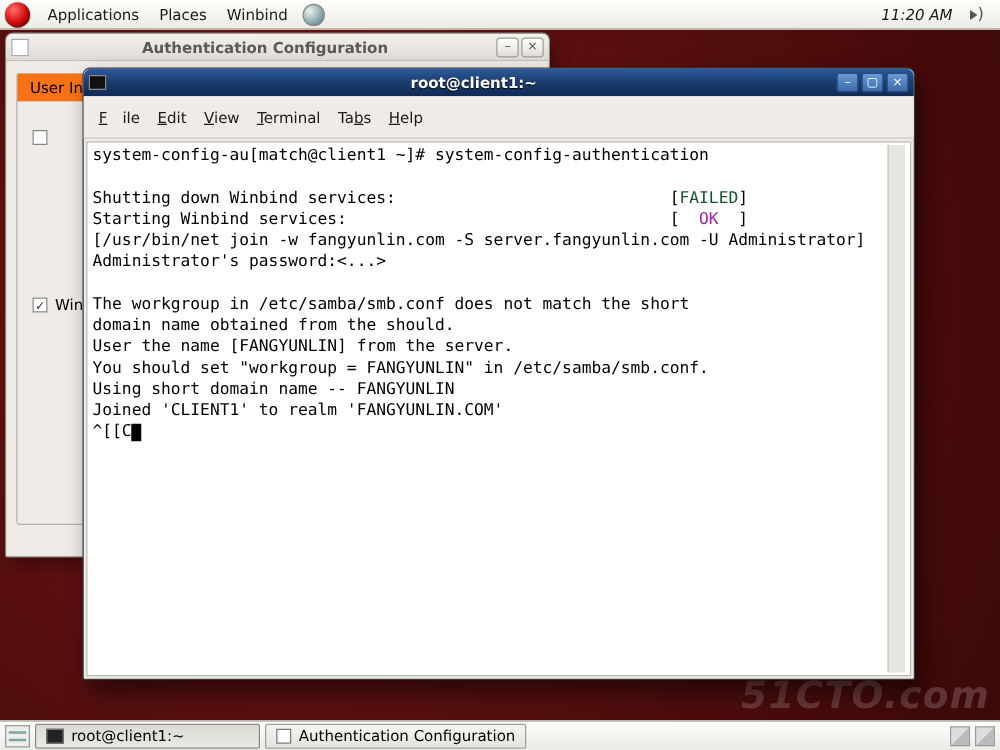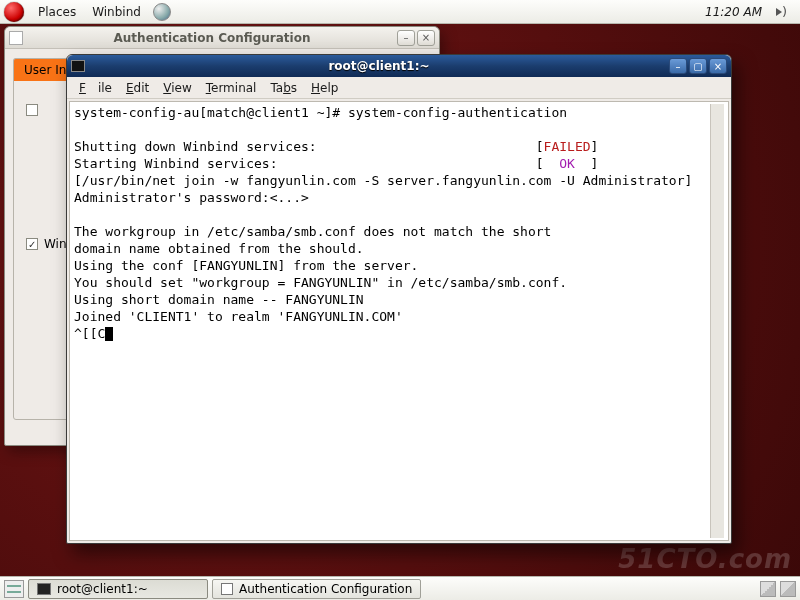--- a/index.html
+++ b/index.html
@@ -119,48 +119,49 @@
   .titlebar-active .ttl-icon {
     width: 14px; height: 12px; background: #111; border: 1px solid #888; margin-right: 4px;
   }
   .titlebar-active .ttl-text { flex: 1; text-align: center; font-weight: bold; color: #fff; text-shadow: 0 1px 1px #000; }
   .titlebar-active .win-btns .win-btn-a {
     width: 18px; height: 16px; border: 1px solid #2a4a7a; border-radius: 3px;
     background: linear-gradient(#6a9bd8, #3a6aa8); display: flex; align-items: center; justify-content: center;
     color: #fff; font-size: 10px;
   }
   .menubar {
-    height: 22px; display: flex; align-items: center; gap: 2px;
+    height: 34px; display: flex; align-items: center; gap: 2px;
     background: #efebe7; border-bottom: 1px solid #d0ccc4; padding: 0 6px;
   }
   .menubar span { padding: 2px 6px; color: #1a1a1a; cursor: default; }
   .menubar span u { text-decoration: underline; }
   .term-body {
     flex: 1; background: #fff; margin: 2px; border: 1px solid #bdb9b0;
     font-family: "DejaVu Sans Mono", monospace; font-size: 13px; line-height: 17px;
     padding: 2px 4px; color: #000; white-space: pre; overflow: hidden;
     display: flex;
   }
   .term-content { flex: 1; }
   .term-scroll { width: 14px; background: #e8e6e0; border-left: 1px solid #c8c4bc; }
-  .red { color: #b91c1c; }
+  .red { color: #14532d; }
   .green { color: #a21caf; }
   .cursor { display: inline-block; width: 8px; height: 14px; background: #000; vertical-align: text-bottom; }
 
   .watermark {
     position: absolute; right: 8px; bottom: 26px;
-    color: rgba(255,255,255,.18); font-size: 26px; font-weight: bold; font-style: italic;
+    color: rgba(255,255,255,.18); font-size: 30px; font-weight: bold; font-style: italic;
     letter-spacing: 1px; pointer-events: none;
   }
 </style>
 </head>
 <body>
 
 <div class="top-panel">
   <div class="panel-icon"></div>
+  <div class="menu-item">Applications</div>
   <div class="menu-item">Places</div>
   <div class="menu-item">Winbind</div>
   <div class="sys-icon"></div>
   <div class="panel-spacer"></div>
   <div class="clock">11:20 AM</div>
   <div class="vol-icon"></div>
 </div>
 
 <div class="win-auth">
   <div class="titlebar-inactive">
@@ -208,21 +209,21 @@
   <div class="term-body">
     <div class="term-content"><span>system-config-au[match@client1 ~]# system-config-authentication</span>
 <span></span>
 <span>Shutting down Winbind services:                            [</span><span class="red">FAILED</span><span>]</span>
 <span>Starting Winbind services:                                 [  </span><span class="green">OK</span><span>  ]</span>
 <span>[/usr/bin/net join -w fangyunlin.com -S server.fangyunlin.com -U Administrator]</span>
 <span>Administrator's password:&lt;...&gt;</span>
 <span></span>
 <span>The workgroup in /etc/samba/smb.conf does not match the short</span>
 <span>domain name obtained from the should.</span>
-<span>Using the conf [FANGYUNLIN] from the server.</span>
+<span>User the name [FANGYUNLIN] from the server.</span>
 <span>You should set "workgroup = FANGYUNLIN" in /etc/samba/smb.conf.</span>
 <span>Using short domain name -- FANGYUNLIN</span>
 <span>Joined 'CLIENT1' to realm 'FANGYUNLIN.COM'</span>
 <span>^[[C</span><span class="cursor"></span></div>
     <div class="term-scroll"></div>
   </div>
 </div>
 
 <div class="watermark">51CTO.com</div>
 

